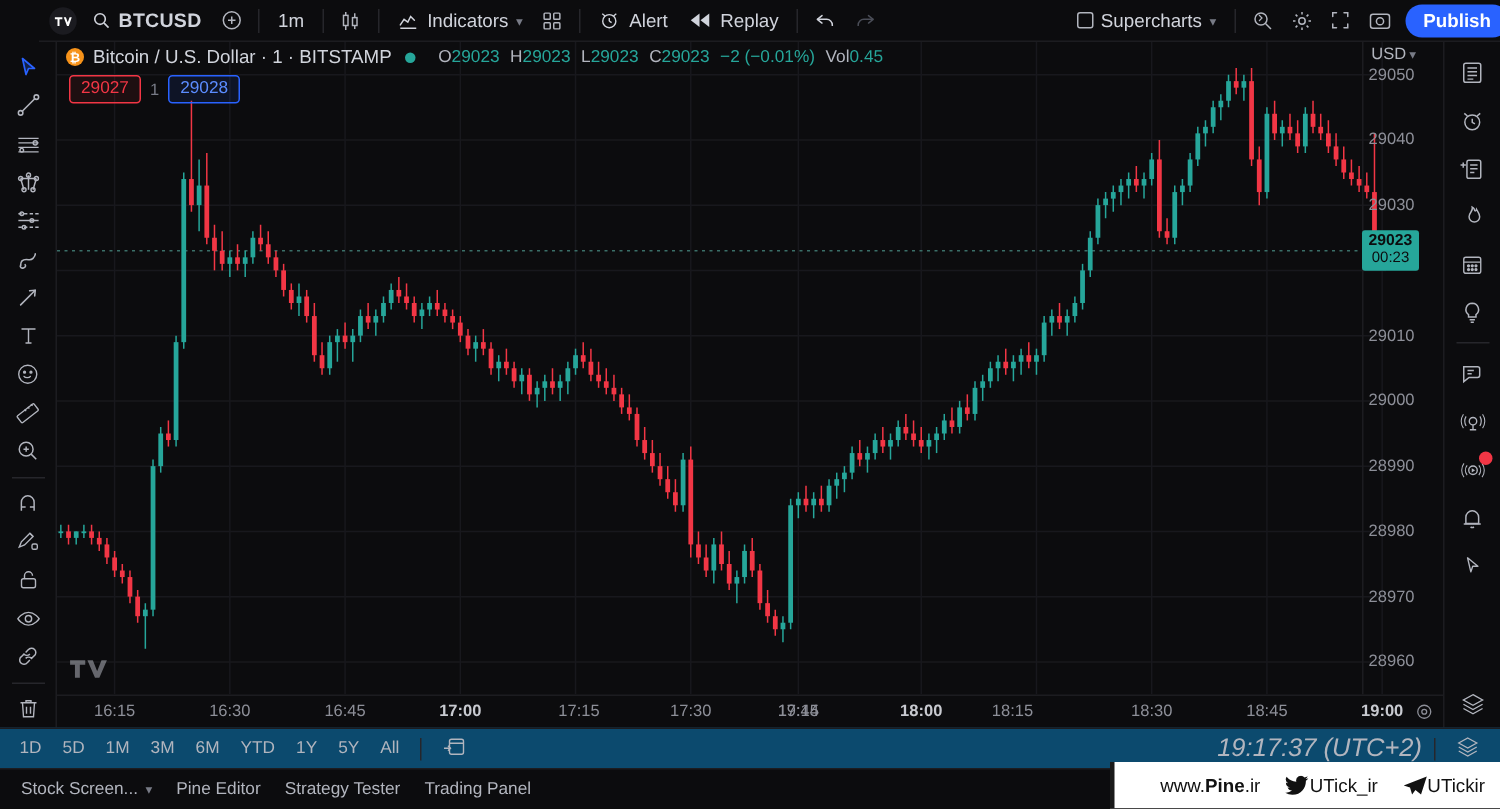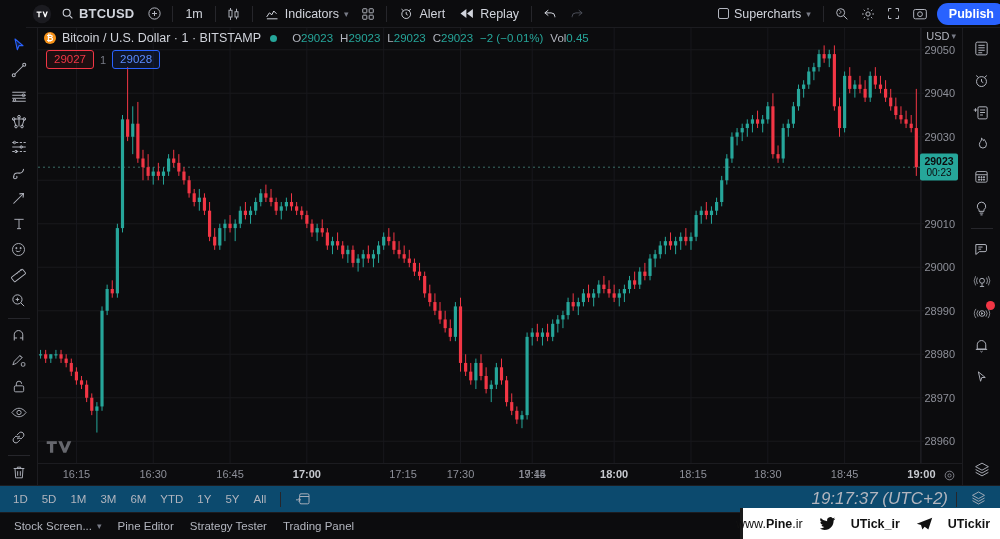--- a/index.html
+++ b/index.html
@@ -113,21 +113,21 @@
 
   .plot { position: absolute; left: 0; top: 0; width: 886px; height: 435px; }
   .plot svg { display: block; }
 
   .tv-wm {
     position: absolute; left: 8px; bottom: 26px; z-index: 5; opacity: .55;
   }
 
   
   .price-axis {
-    position: absolute; right: 4px; top: 0; width: 38px; height: 435px;
+    position: absolute; right: 16px; top: 0; width: 38px; height: 435px;
     border-left: 1px solid #1c1c20;
   }
   .pa-cur {
     position: absolute; right: 2px; top: 2px;
     display: flex; align-items: center; gap: 2px;
     font-size: 11px; color: #b2b5be; cursor: pointer;
   }
   .pa-label {
     position: absolute; right: 3px; font-size: 11px; color: #8d8f98;
     transform: translateY(-50%); white-space: nowrap;
@@ -183,21 +183,21 @@
 
   
   .wm-strip {
     position: absolute; right: 0; bottom: 0; height: 31px; width: 260px;
     background: #ffffff; display: flex; align-items: center; justify-content: flex-end;
     gap: 16px; padding: 0 10px 0 18px;
     border-left: 3px solid #1a1a1a;
   }
   .wm-txt { font-size: 12.5px; color: #111; white-space: nowrap; }
   .wm-txt b { font-weight: 700; }
-  .wm-soc { display: flex; align-items: center; gap: 15px; font-size: 12.5px; font-weight: 700; color: #111; }
+  .wm-soc { display: flex; align-items: center; gap: 0; font-size: 12.5px; font-weight: 400; color: #111; }
 </style>
 </head>
 <body>
 
 <div id="app">
 
   <div class="topbar">
     <div class="tb-logo">
       <svg width="20" height="20" viewBox="0 0 24 24">
           <circle cx="12" cy="12" r="11" fill="#1b1b20"></circle>
@@ -870,25 +870,25 @@
         <div class="t">00:23</div>
       </div>
     </div>
 
     <div class="time-axis">
       <div id="ta-labels">
           <div class="ta-label" style="left: 38.4104px;">16:15</div>
           <div class="ta-label" style="left: 115.231px;">16:30</div>
           <div class="ta-label" style="left: 192.052px;">16:45</div>
           <div class="ta-label bold" style="left: 268.873px;">17:00</div>
-          <div class="ta-label" style="left: 365px;">17:15</div>
+          <div class="ta-label" style="left: 348px;">17:15</div>
           <div class="ta-label" style="left: 422.514px;">17:30</div>
           <div class="ta-label" style="left: 494.214px;">17:44</div>
           <div class="ta-label bold" style="left: 576.156px;">18:00</div>
-          <div class="ta-label" style="left: 655px;">18:15</div>
+          <div class="ta-label" style="left: 637px;">18:15</div>
           <div class="ta-label" style="left: 729.798px;">18:30</div>
           <div class="ta-label" style="left: 806.618px;">18:45</div>
           <div class="ta-label bold" style="left: 883.439px;">19:00</div>
           <div class="ta-label" style="left: 494.214px;">19:15</div>
         </div>
       <span class="ta-gear">
         <svg width="13" height="13" viewBox="0 0 24 24" fill="none" stroke="#8d8f98" stroke-width="1.6">
             <circle cx="12" cy="12" r="8"></circle>
             <circle cx="12" cy="12" r="3"></circle>
           </svg>

